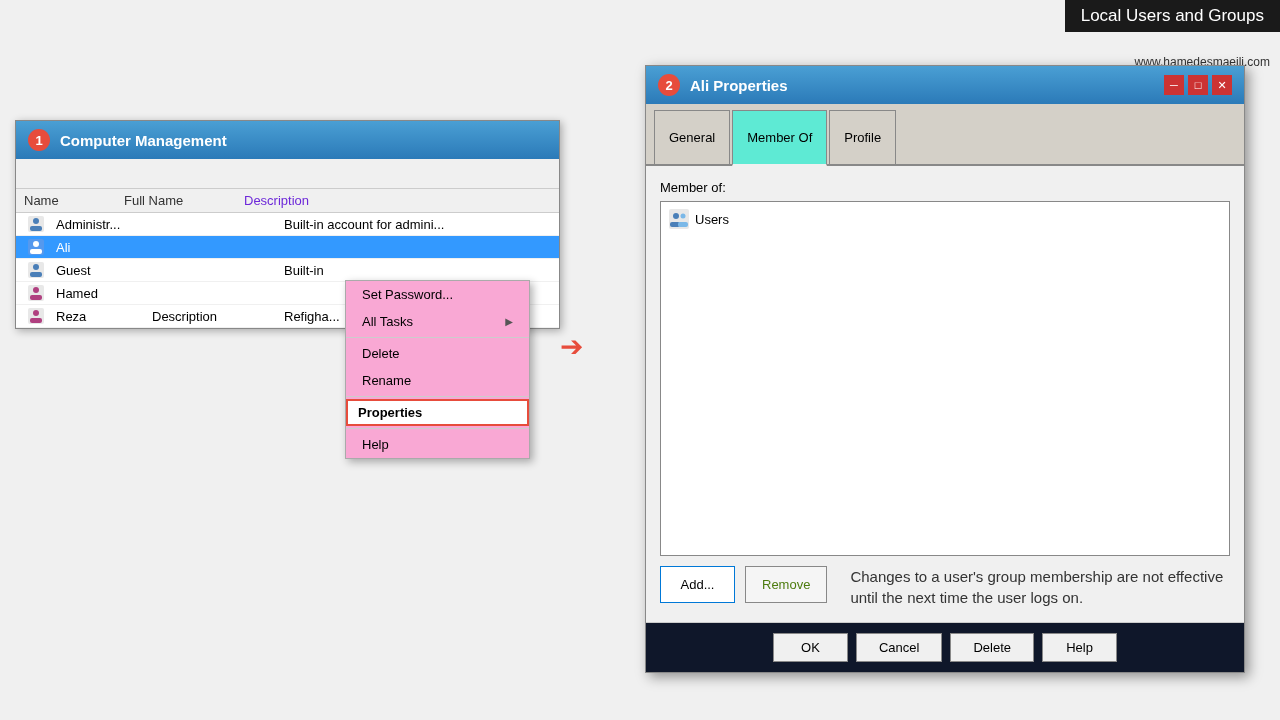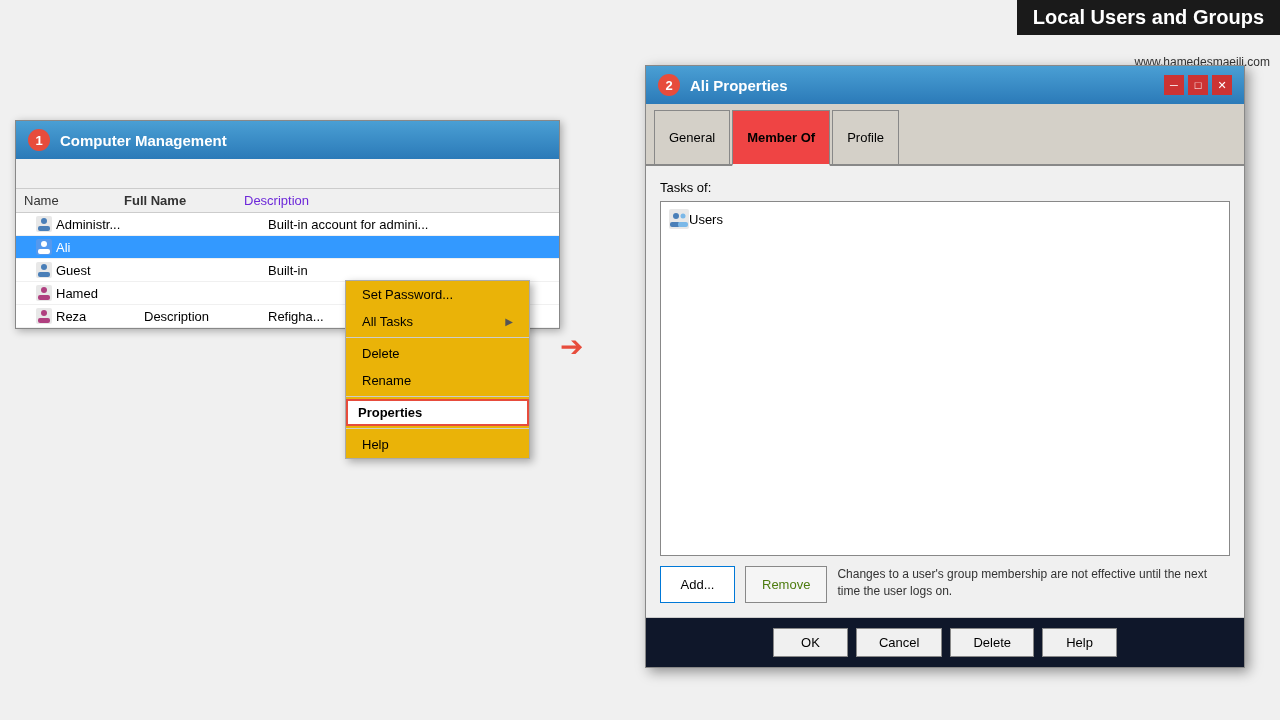--- a/index.html
+++ b/index.html
@@ -14,22 +14,22 @@
     }
 
     
     .top-banner {
       position: absolute;
       top: 0;
       right: 0;
       background: #1a1a1a;
       color: white;
       padding: 6px 16px;
-      font-size: 20px;
-      font-weight: bold;
+      font-size: 17px;
+      font-weight: normal;
       z-index: 100;
     }
 
     .website-text {
       position: absolute;
       top: 55px;
       right: 10px;
       font-size: 12px;
       color: #333;
     }
@@ -78,33 +78,33 @@
 
     .cm-table-header {
       display: flex;
       background: #f0f0f0;
       border-bottom: 1px solid #ccc;
       padding: 4px 8px;
       gap: 0;
     }
 
     .cm-col-name { width: 100px; font-weight: normal; color: #333; }
-    .cm-col-fullname { width: 120px; font-weight: bold; color: #333; }
+    .cm-col-fullname { width: 120px; font-weight: normal; color: #333; }
     .cm-col-desc { flex: 1; font-weight: normal; color: #6d28d9; }
 
     .cm-rows {
       background: white;
     }
 
     .cm-row {
       display: flex;
       align-items: center;
-      padding: 3px 20px;
+      padding: 3px 12px;
       border-bottom: 1px solid #f0f0f0;
-      gap: 4px;
+      gap: 12px;
     }
 
     .cm-row.selected {
       background: #3399ff;
       color: white;
     }
 
     .user-icon {
       width: 16px;
       height: 16px;
@@ -119,21 +119,21 @@
     .cm-cell-name { width: 84px; overflow: hidden; text-overflow: ellipsis; white-space: nowrap; }
     .cm-cell-fullname { width: 120px; overflow: hidden; text-overflow: ellipsis; white-space: nowrap; }
     .cm-cell-desc { flex: 1; overflow: hidden; text-overflow: ellipsis; white-space: nowrap; }
 
     
     .context-menu {
       position: absolute;
       top: 280px;
       left: 345px;
       width: 185px;
-      background: #eab308;
+      background: #f9a8d4;
       border: 1px solid #aaa;
       box-shadow: 3px 3px 8px rgba(0,0,0,0.3);
       z-index: 50;
     }
 
     .ctx-item {
       padding: 6px 16px;
       cursor: pointer;
       display: flex;
       align-items: center;
@@ -224,26 +224,25 @@
       padding: 19px 14px;
       background: #d4d0c8;
       border: 1px solid #888;
       border-bottom: none;
       cursor: pointer;
       font-size: 13px;
       color: #000;
     }
 
     .tab.active {
-      background: #ef4444;
+      background: #5eead4;
       border-bottom: 2px solid #f0f0f0;
       margin-bottom: -2px;
       z-index: 1;
       position: relative;
-      font-weight: bold;
     }
 
     .dialog-content {
       padding: 14px;
       background: #f0f0f0;
     }
 
     .member-of-label {
       margin-bottom: 6px;
       font-size: 13px;
@@ -252,21 +251,21 @@
     .member-list {
       background: white;
       border: 1px solid #888;
       height: 355px;
       padding: 4px;
     }
 
     .member-item {
       display: flex;
       align-items: center;
-      gap: 0;
+      gap: 6px;
       padding: 3px 4px;
       background: white;
     }
 
     .group-icon {
       width: 20px;
       height: 20px;
       flex-shrink: 0;
     }
 
@@ -290,24 +289,25 @@
       background: white;
       border: 1px solid #0078d7;
     }
 
     .btn-remove {
       color: #4d7c0f;
       background: #f5f5f5;
     }
 
     .membership-note {
-      font-size: 12px;
+      font-size: 15px;
       color: #333;
       flex: 1;
       line-height: 1.4;
+      margin-left: 13px;
     }
 
     .dialog-footer {
       display: flex;
       justify-content: center;
       gap: 8px;
       padding: 10px 14px;
       background: #0f172a;
       border-top: 1px solid #ccc;
     }
@@ -471,21 +471,21 @@
     </div>
     <div class="tab active">
       <span>Member Of</span>
     </div>
     <div class="tab">
       <span>Profile</span>
     </div>
   </div>
 
   <div class="dialog-content">
-    <div class="member-of-label">Tasks of:</div>
+    <div class="member-of-label">Member of:</div>
     <div class="member-list">
       <div class="member-item">
         <svg class="group-icon" viewBox="0 0 20 20">
           <rect width="20" height="20" fill="#e8e8e8" rx="2"></rect>
           <circle cx="7" cy="7" r="3" fill="#4a7fb8"></circle>
           <rect x="1" y="13" width="10" height="5" rx="2" fill="#4a7fb8"></rect>
           <circle cx="14" cy="7" r="2.5" fill="#7ab8e8"></circle>
           <rect x="9" y="13" width="10" height="5" rx="2" fill="#7ab8e8"></rect>
         </svg>
         <span>Users</span>

